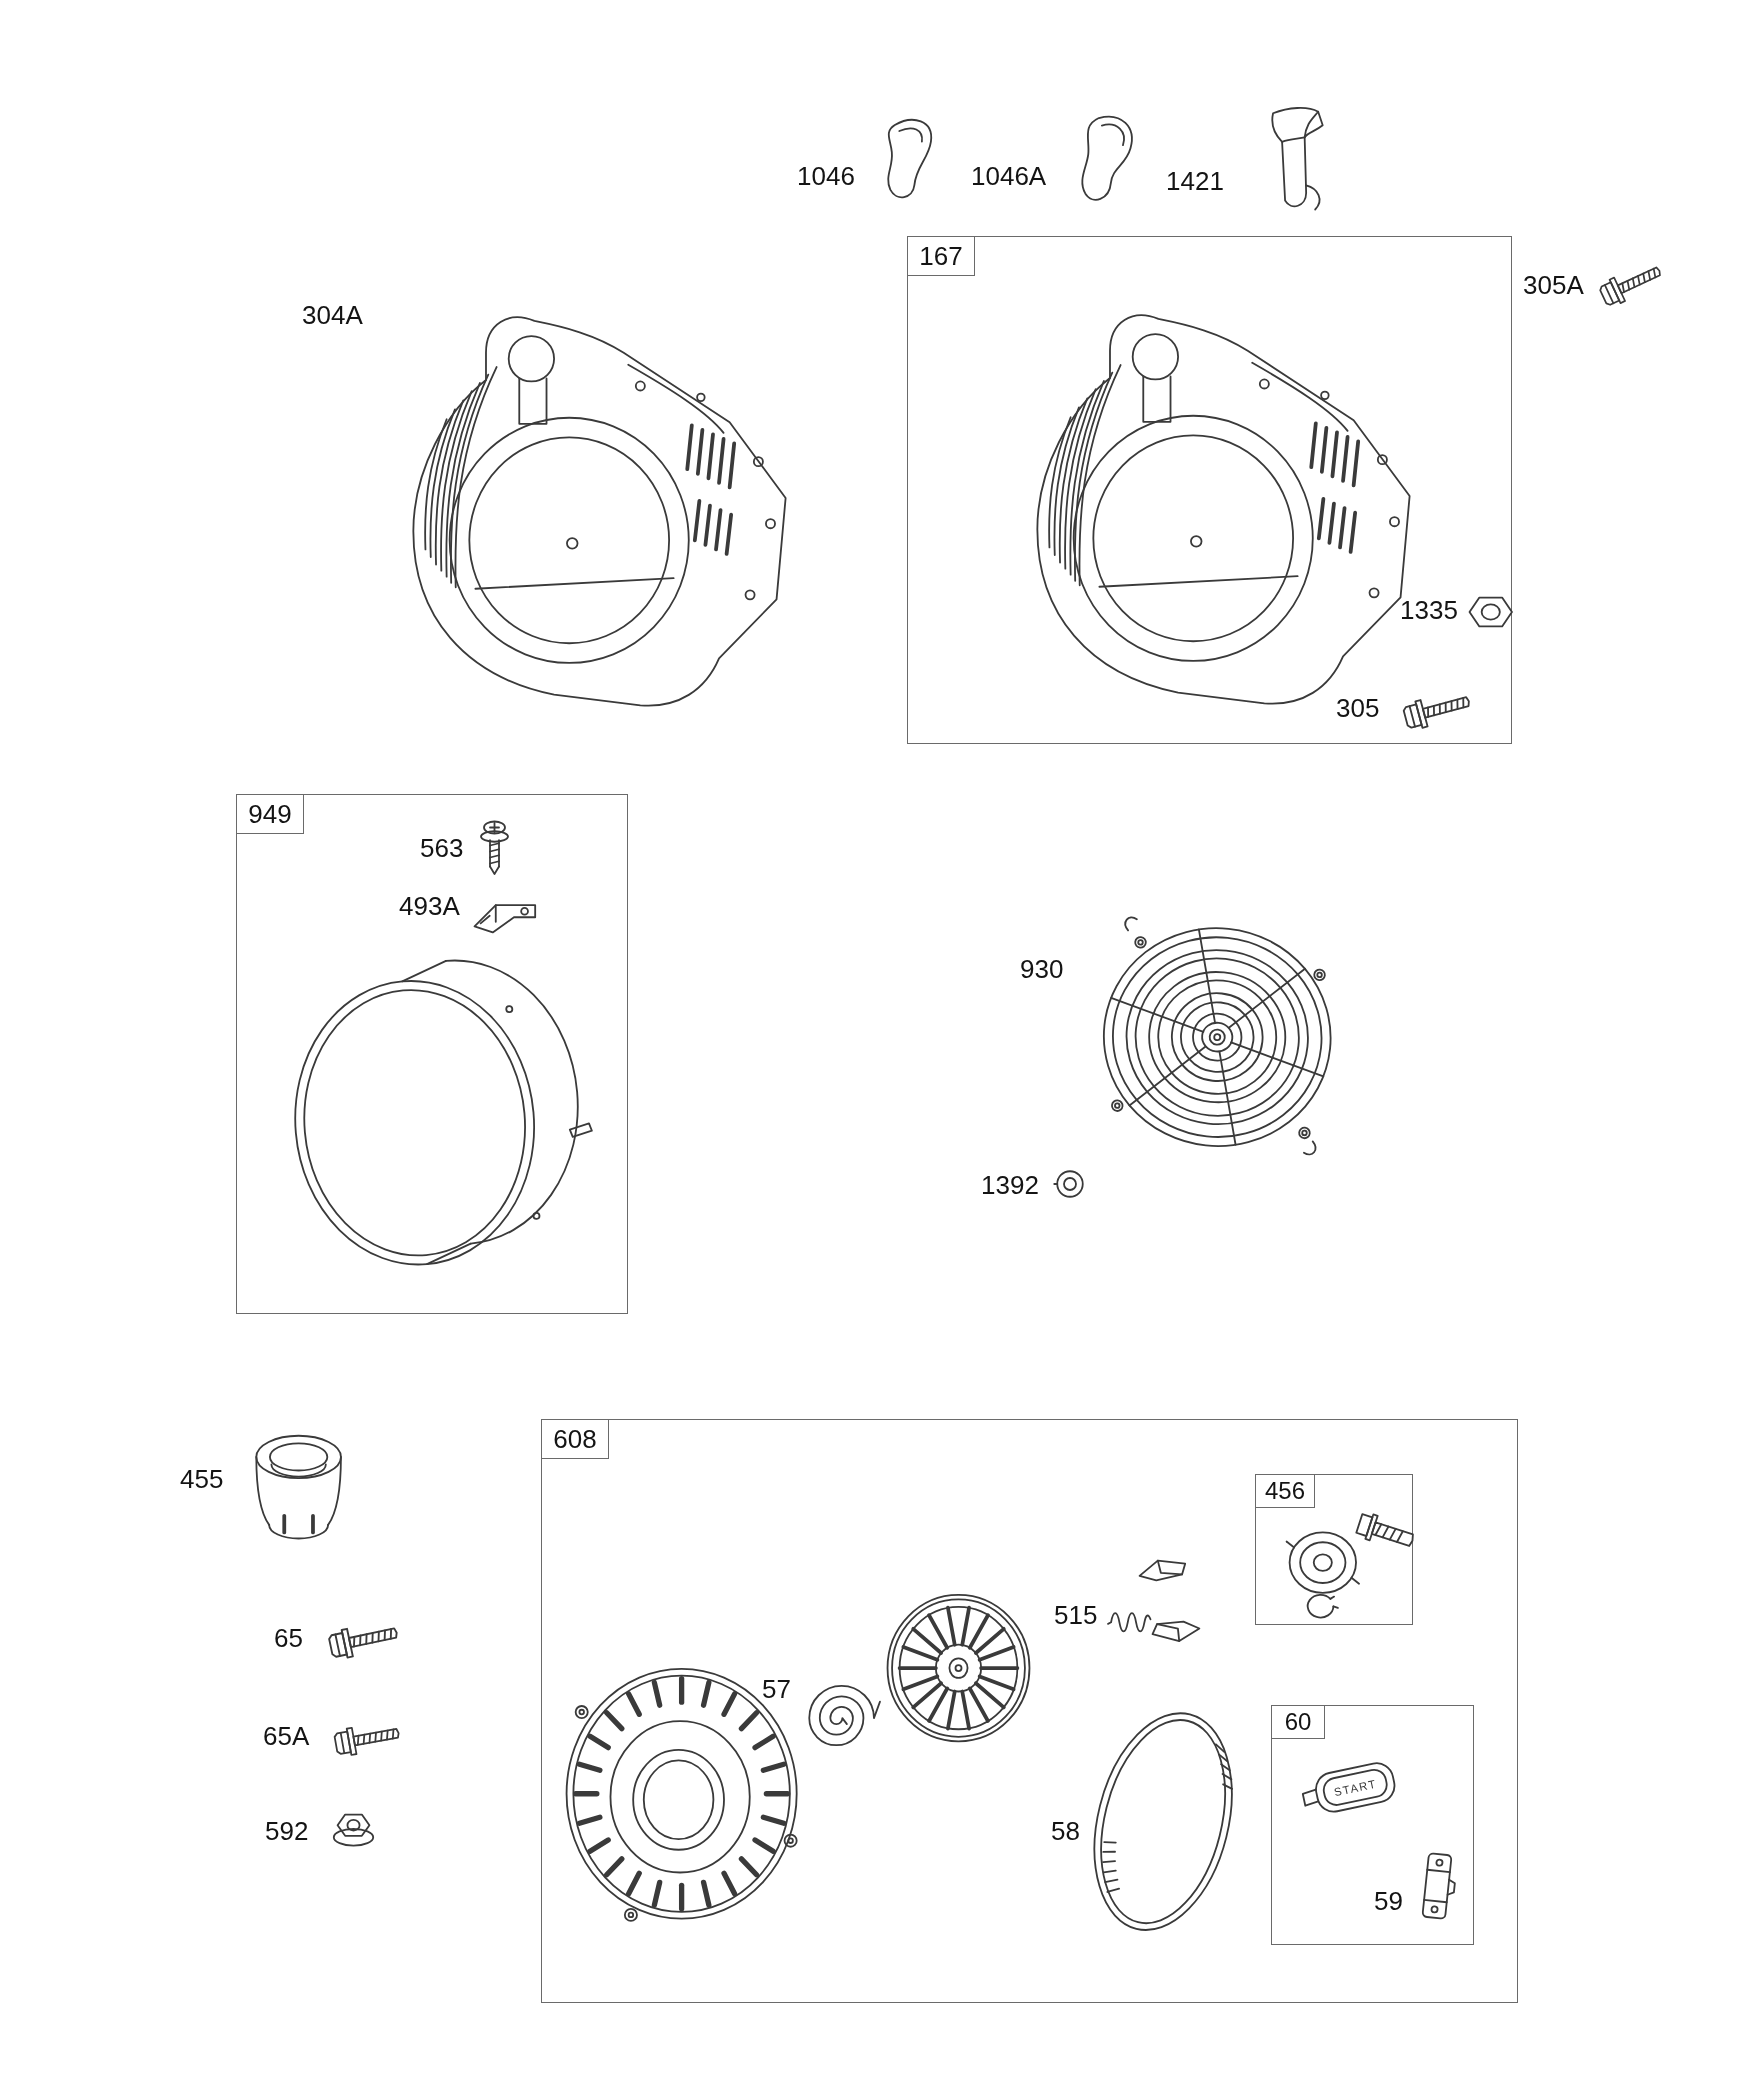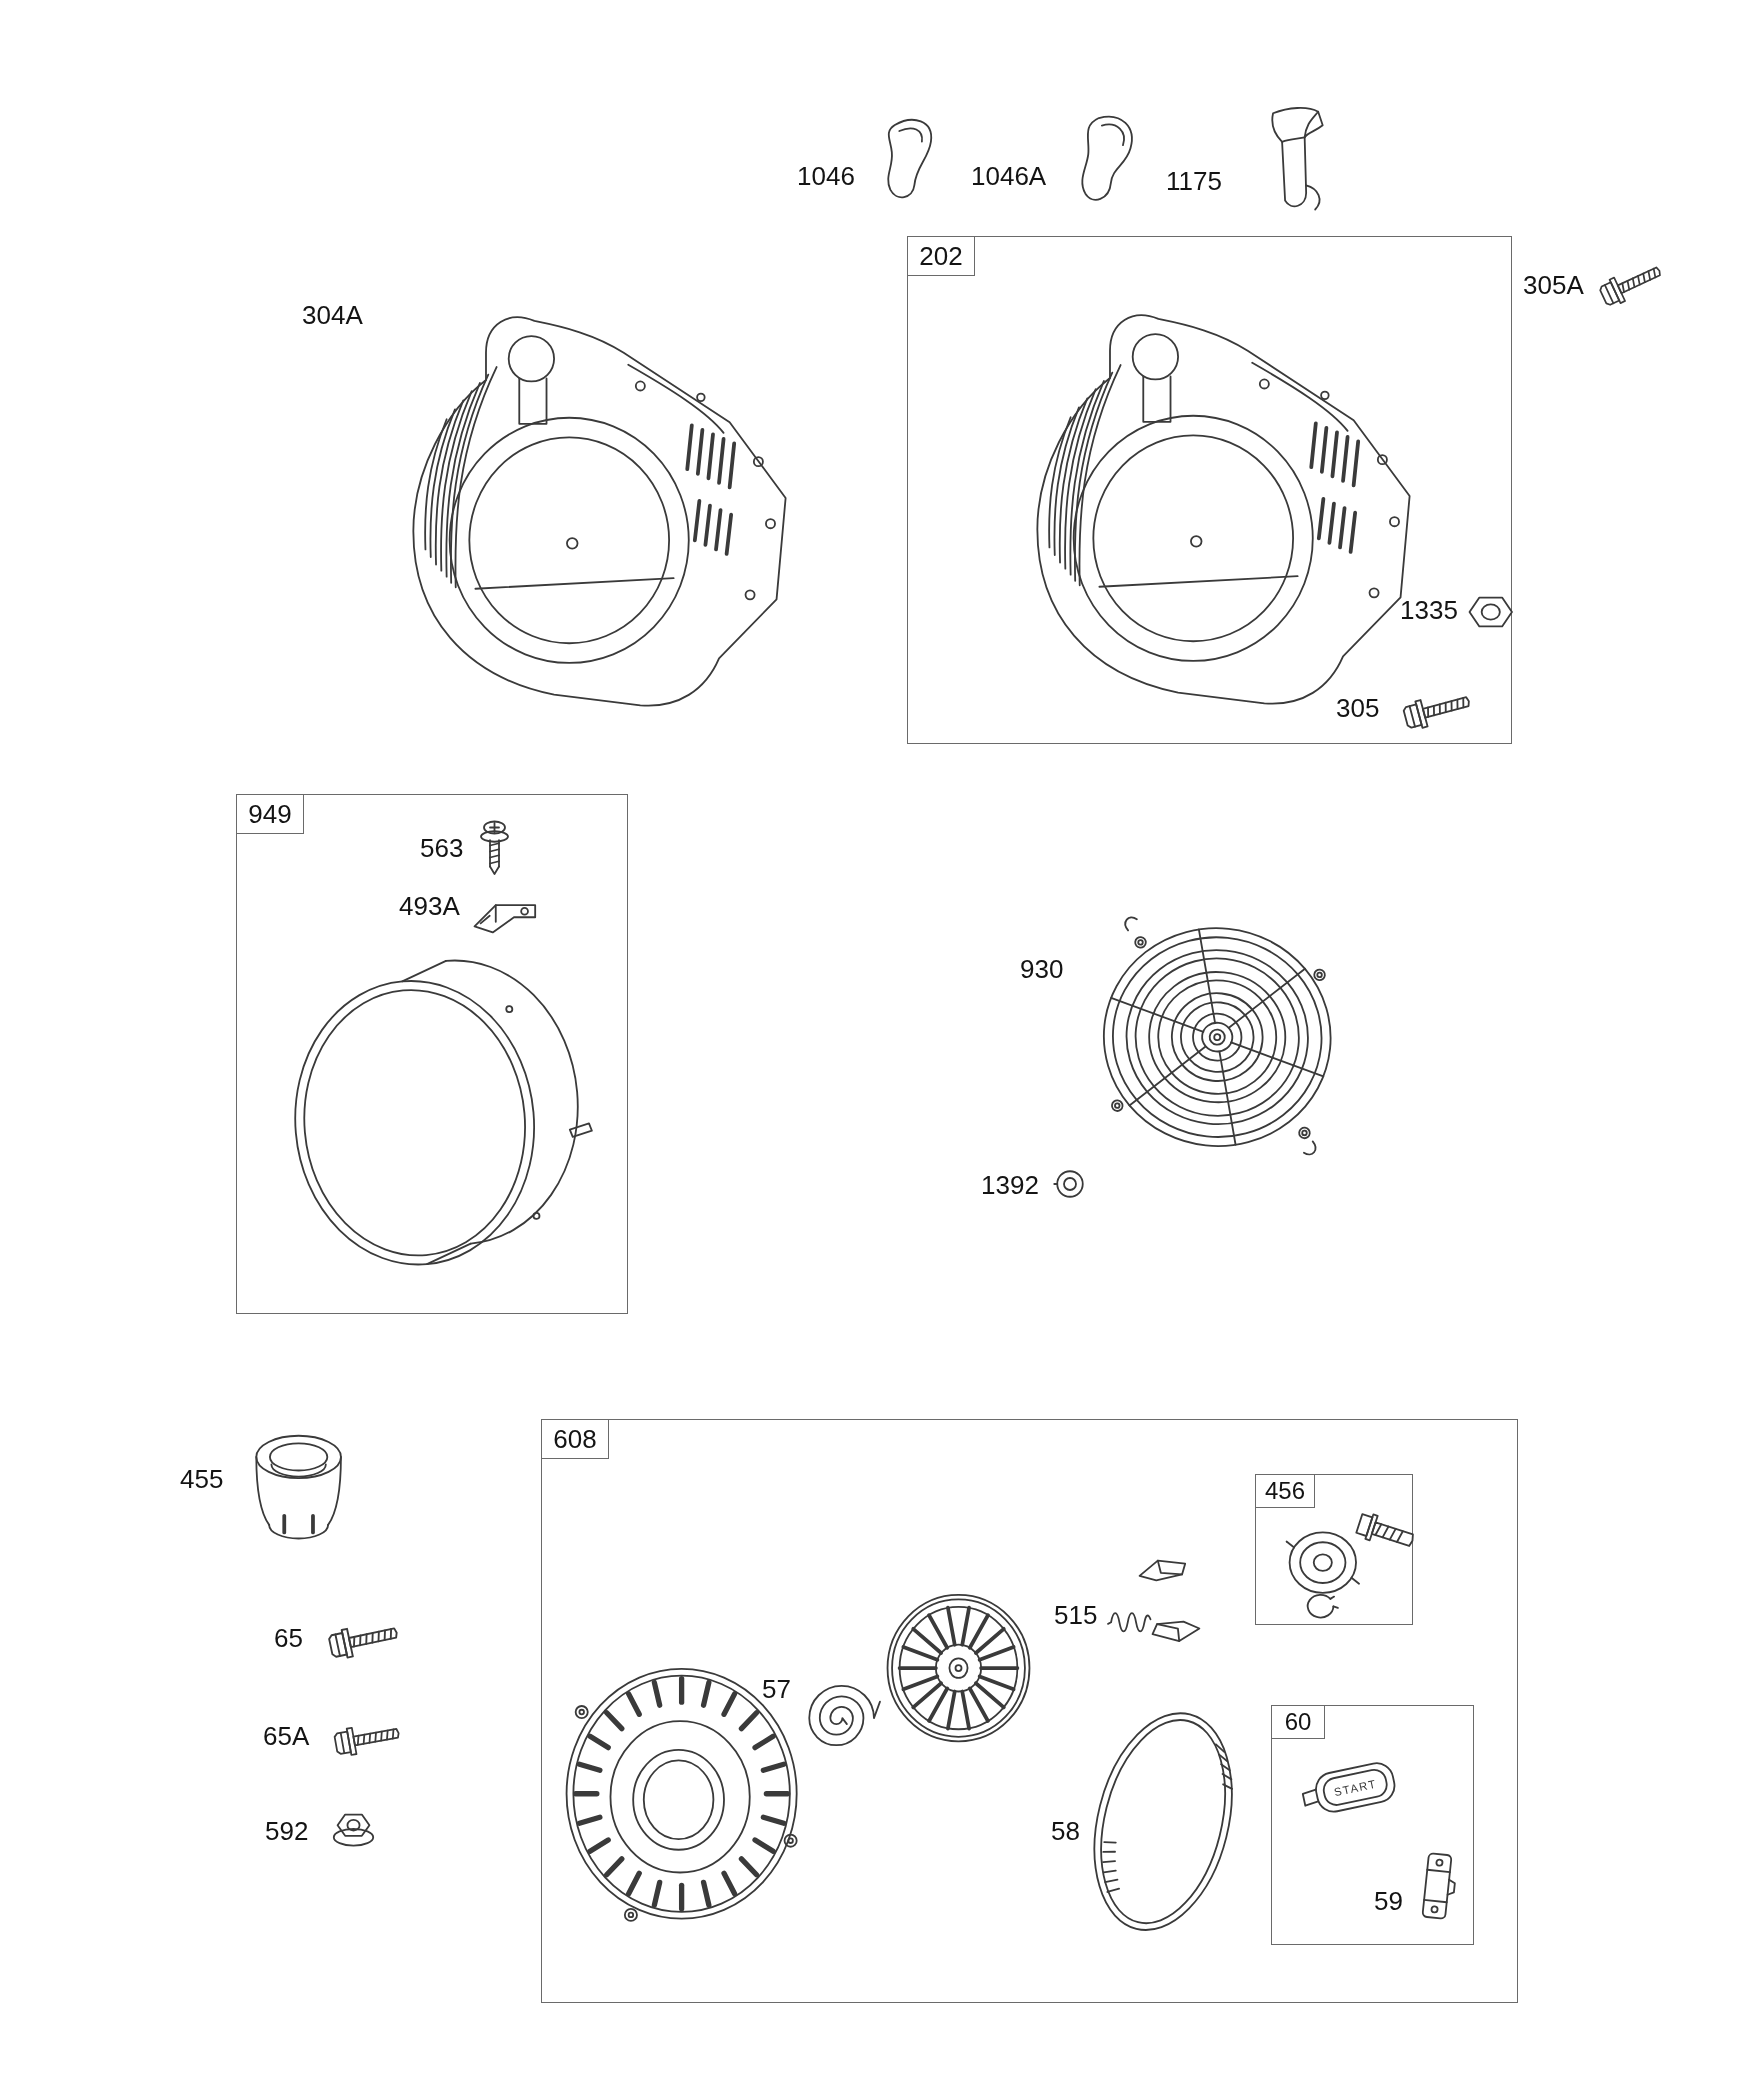--- a/index.html
+++ b/index.html
@@ -96,35 +96,35 @@
     <path d="M34,16 C58,2 86,10 82,38 C79,60 62,72 60,96 C58,114 36,118 28,102 C20,84 32,72 30,52 C28,34 20,25 34,16 Z"></path>
     <path d="M40,24 C58,16 72,22 70,38"></path>
   </svg>
 
   <div class="label" style="left:971px;top:163px">1046A</div>
   <svg class="art" style="left:1064px;top:112px;width:87px;height:98px" viewBox="0 0 115 130">
     <path d="M46,8 C76,0 96,20 88,48 C82,70 64,74 62,94 C60,116 38,124 28,108 C18,90 30,74 32,56 C34,36 24,18 46,8 Z"></path>
     <path d="M50,18 C70,12 84,26 78,44"></path>
   </svg>
 
-  <div class="label" style="left:1166px;top:168px">1175</div>
+  <div class="label" style="left:1166px;top:168px">1421</div>
   <svg class="art" style="left:1249px;top:104px;width:94px;height:117px" viewBox="0 0 125 155">
     <path d="M32,12 C52,4 78,2 92,10 L98,28 C88,36 78,38 74,44 L76,118 C76,136 56,142 48,128 L44,50 C36,42 28,30 32,12 Z"></path>
     <path d="M92,10 C84,20 76,26 74,44"></path>
     <path d="M44,50 C54,46 66,46 74,44"></path>
     <path d="M76,108 C92,112 100,128 88,140"></path>
   </svg>
 
   <div class="label" style="left:302px;top:302px">304A</div>
   <svg class="art" style="left:374px;top:274px;width:454px;height:454px" viewBox="0 0 600 600">
     <use href="#sym-housing"></use>
   </svg>
 
   <div class="gbox" style="left:907px;top:236px;width:605px;height:508px">
-    <div class="gtag">202</div>
+    <div class="gtag">167</div>
   </div>
   <svg class="art" style="left:998px;top:272px;width:454px;height:454px" viewBox="0 0 600 600">
     <use href="#sym-housing"></use>
   </svg>
 
   <div class="label" style="left:1523px;top:272px">305A</div>
   <svg class="art" style="left:1596px;top:261px;width:72px;height:45px;transform:rotate(-25deg)" viewBox="0 0 100 60">
     <use href="#sym-bolt"></use>
   </svg>
 

